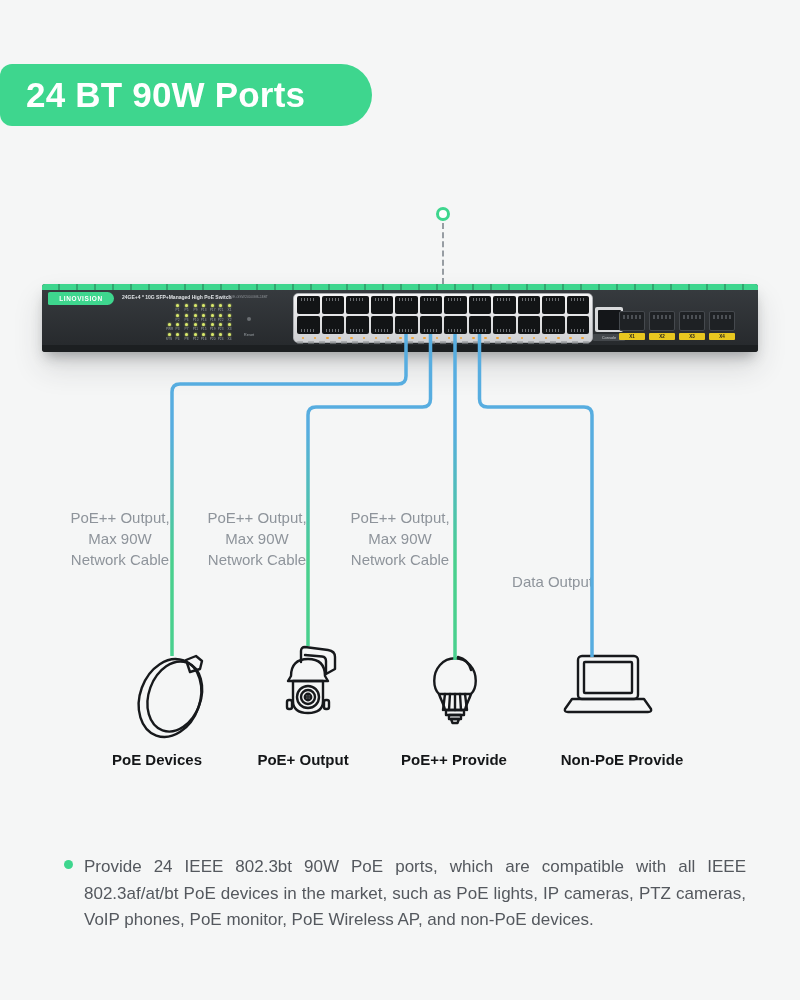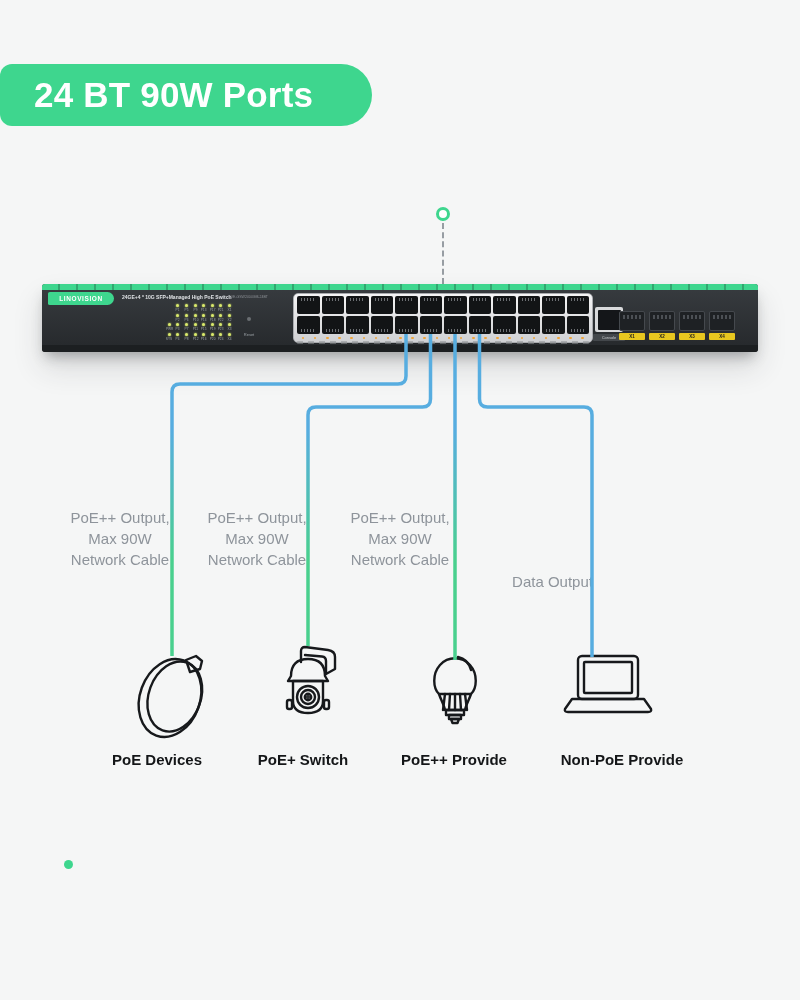--- a/index.html
+++ b/index.html
@@ -7,21 +7,21 @@
     --yellow:#e8c71f; --led:#d9e96c; --orange:#efa43a;
     --ink:#17191c; --gray:#8e949b; --body-text:#54585e;
   }
   *{margin:0;padding:0;box-sizing:border-box;}
   html,body{width:800px;height:1000px;}
   body{font-family:"Liberation Sans",sans-serif;background:#f5f6f6;overflow:hidden;}
   .page{position:relative;width:800px;height:1000px;background:#f5f6f6;}
 
   
   .banner{position:absolute;left:0;top:64px;width:372px;height:62px;background:var(--green);
-    border-radius:12px 31px 31px 12px;display:flex;align-items:center;padding-left:34px;}
+    border-radius:12px 31px 31px 12px;display:flex;align-items:center;padding-left:26px;}
   .banner h1{color:#fff;font-size:35px;font-weight:800;letter-spacing:.2px;}
 
   
   .callout-label{position:absolute;left:341px;top:180px;width:200px;text-align:center;
     font-size:17px;font-weight:700;color:#212428;}
   .callout-dot{position:absolute;left:436px;top:207px;width:14px;height:14px;border-radius:50%;
     background:#fff;border:3.5px solid var(--green);}
   .callout-dash{position:absolute;left:442px;top:223px;height:61px;border-left:2px dashed #979da3;}
 
   
@@ -404,19 +404,20 @@
   </div>
   <div class="device" style="left:558px;top:650px">
     <svg viewBox="0 0 100 95">
       <rect x="20" y="6" width="60" height="43" rx="4"></rect>
       <rect x="26" y="12" width="48" height="31" rx="1"></rect>
       <path d="M14 49 H86 L93 59 Q94 62 90 62 H10 Q6 62 7 59 Z"></path>
     </svg>
   </div>
 
   <div class="dev-label" style="left:87px;width:140px">PoE Devices</div>
-  <div class="dev-label" style="left:233px;width:140px">PoE+ Switch</div>
+  <div class="dev-label" style="left:233px;width:140px">PoE+ Output</div>
   <div class="dev-label" style="left:384px;width:140px">PoE++ Provide</div>
   <div class="dev-label" style="left:542px;width:160px">Non-PoE Provide</div>
 
   <div class="desc-bullet"></div>
+  <div class="desc-text">Provide 24 IEEE 802.3bt 90W PoE ports, which are compatible with all IEEE 802.3af/at/bt PoE devices in the market, such as PoE lights, IP cameras, PTZ cameras, VoIP phones, PoE monitor, PoE Wireless AP, and non-PoE devices.</div>
 
 </div>
 
 </body></html>

